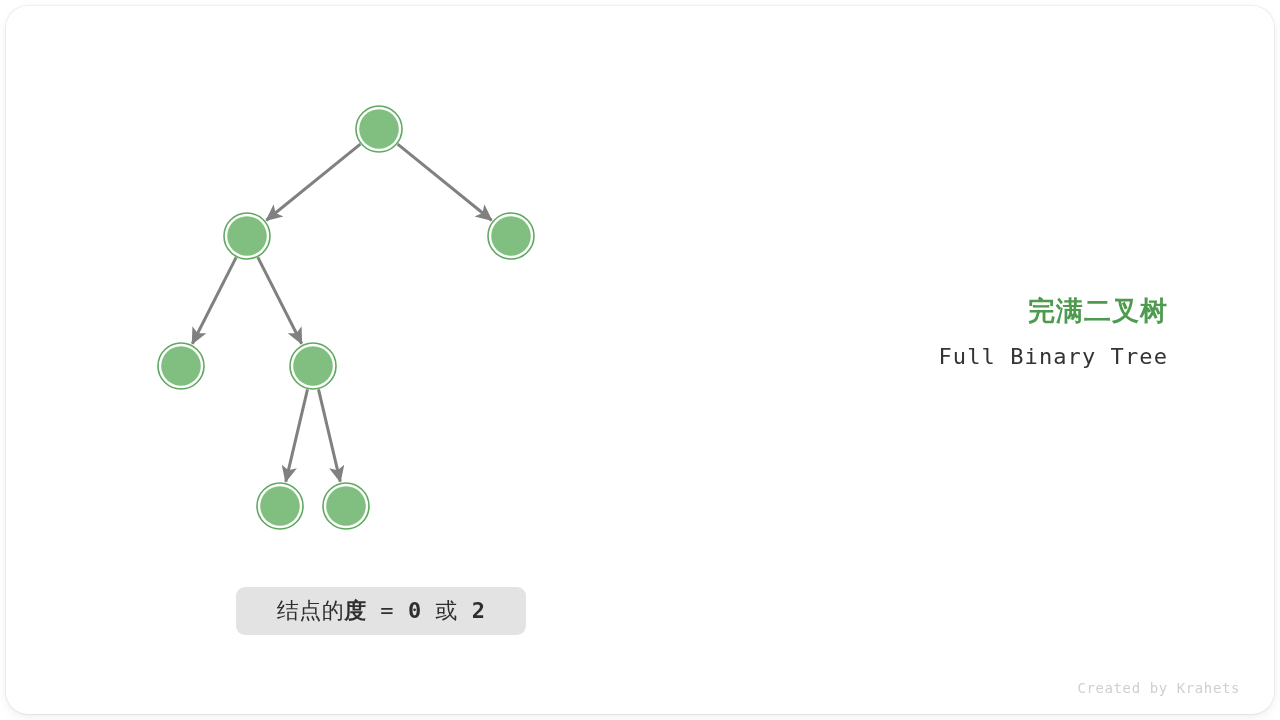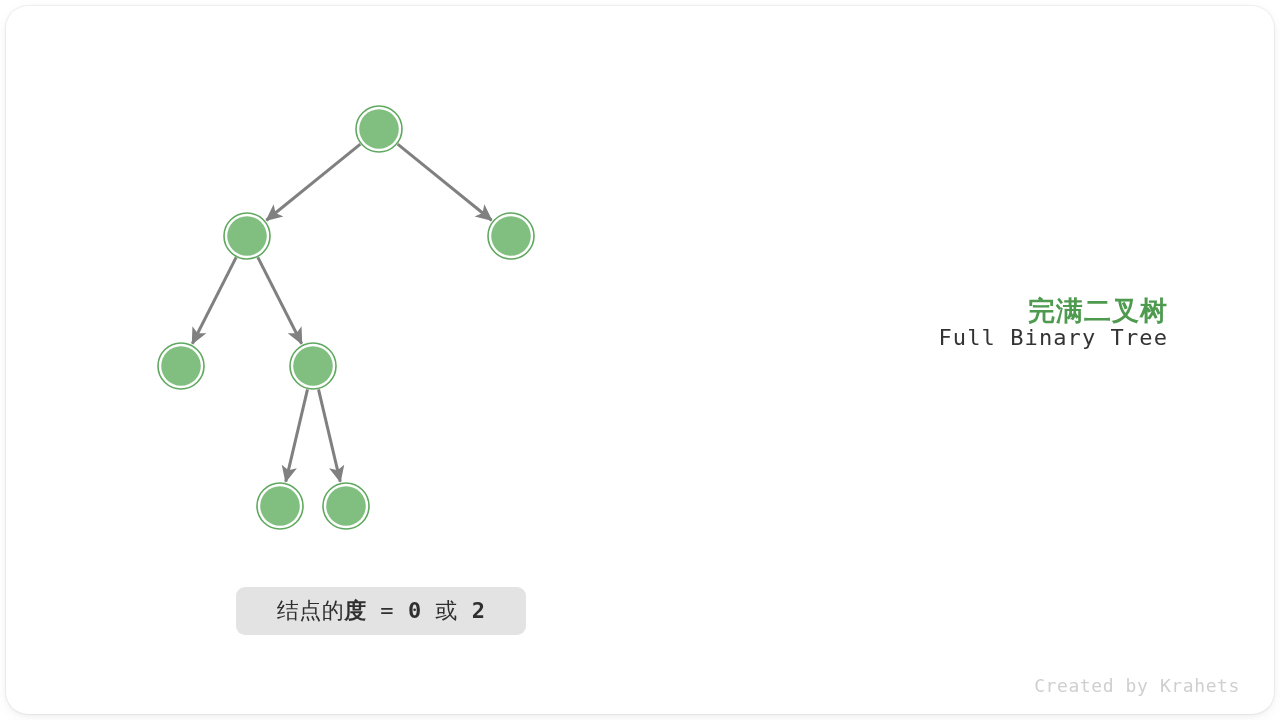--- a/index.html
+++ b/index.html
@@ -74,34 +74,35 @@
   }
   #title-cn {
     font-family: "DejaVu Sans", "Liberation Sans", sans-serif;
     font-size: 27px;
     font-weight: 700;
     color: #4e9a4e;
     line-height: 1.1;
     letter-spacing: 1px;
   }
   #title-en {
+    margin-top: 19px;
     font-family: "DejaVu Sans Mono", "Liberation Mono", monospace;
     font-size: 22px;
     font-weight: 400;
     color: #333333;
     line-height: 1.1;
     letter-spacing: 1.1px;
   }
   
   #credit {
     position: absolute;
     right: 40px;
     bottom: 25px;
     font-family: "DejaVu Sans Mono", "Liberation Mono", monospace;
-    font-size: 18px;
+    font-size: 14px;
     color: #cfcfcf;
     letter-spacing: 0.6px;
     line-height: 1;
   }
 </style>
 </head>
 <body>
 
 <div id="stage">
 

